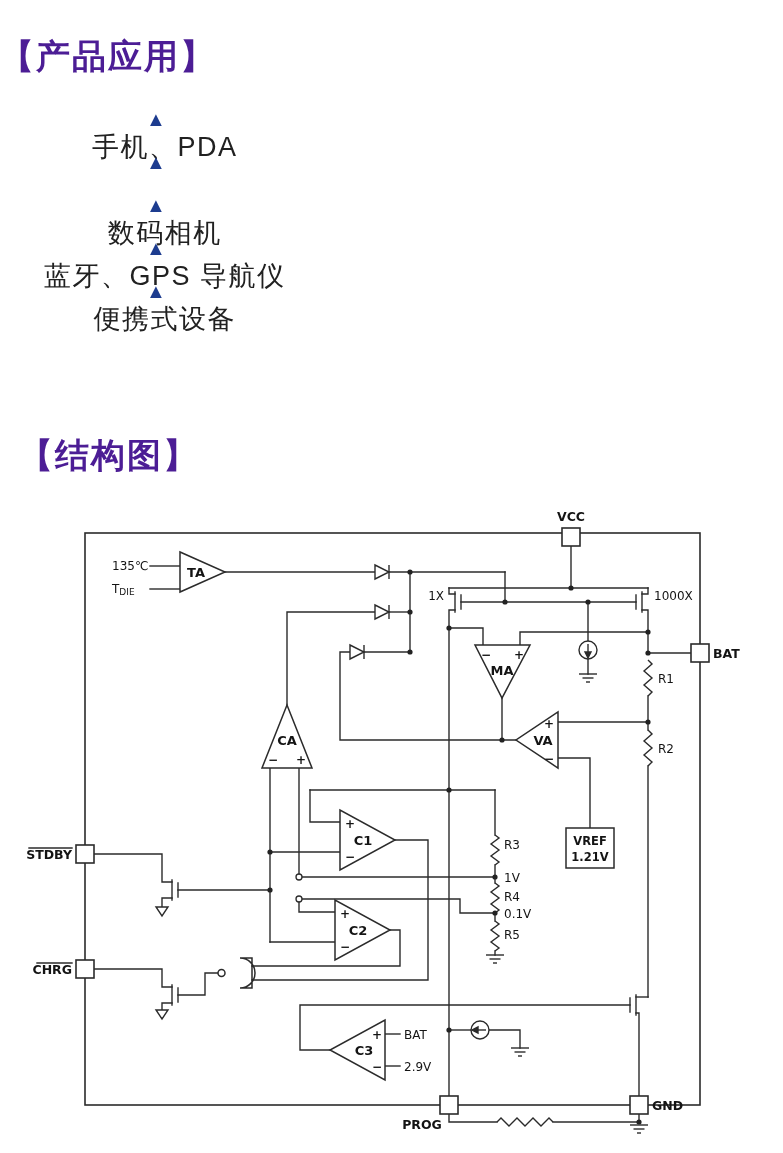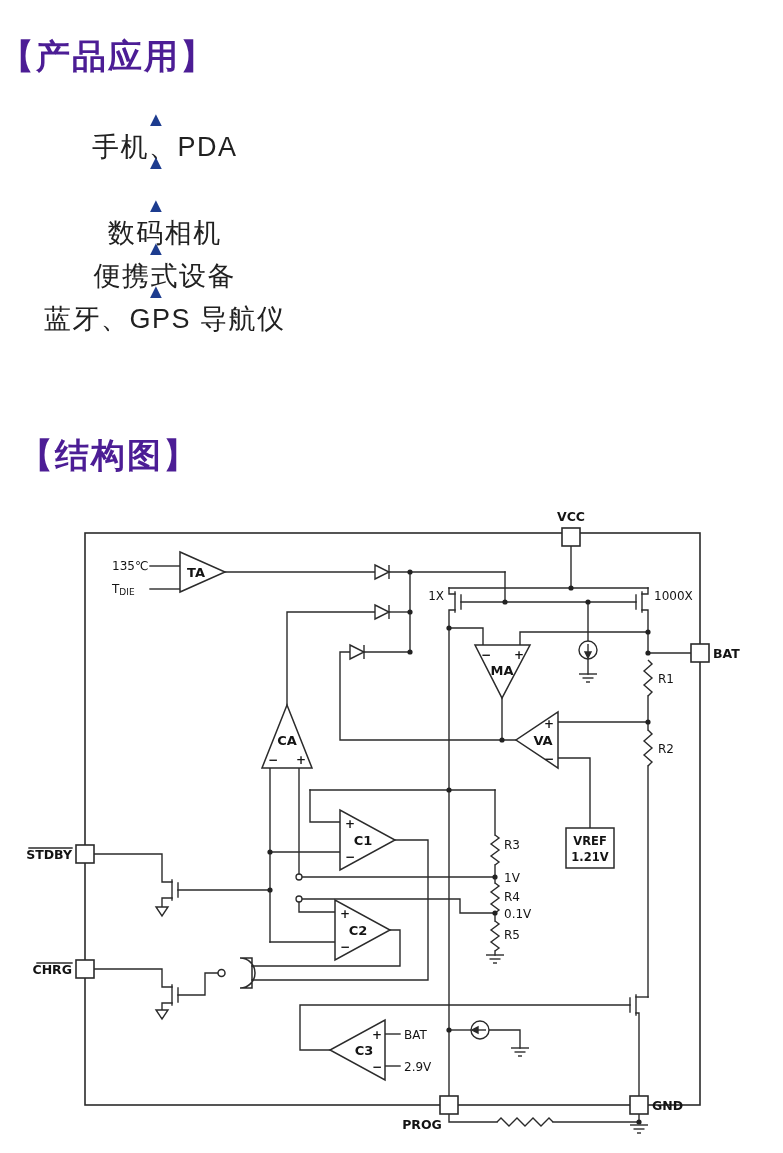--- a/index.html
+++ b/index.html
@@ -36,25 +36,25 @@
       </li>
     <li>
         <span class="tri"></span>
       </li>
     <li>
         <span class="tri"></span>
         <span>数码相机</span>
       </li>
     <li>
         <span class="tri"></span>
+        <span>蓝牙、GPS 导航仪</span>
+      </li>
+    <li>
+        <span class="tri"></span>
         <span>便携式设备</span>
-      </li>
-    <li>
-        <span class="tri"></span>
-        <span>蓝牙、GPS 导航仪</span>
       </li>
   </ul>
 
   <h2 class="sec-title" id="t2">【结构图】</h2>
 
   <svg class="diagram" width="783" height="653" viewBox="0 0 783 653">
 
     <rect x="85" y="33" width="615" height="572" fill="none" stroke="#2b2b2b" stroke-width="1.6"></rect>
 
     <g stroke="#2b2b2b" stroke-width="1.4" fill="none" stroke-linecap="square">

